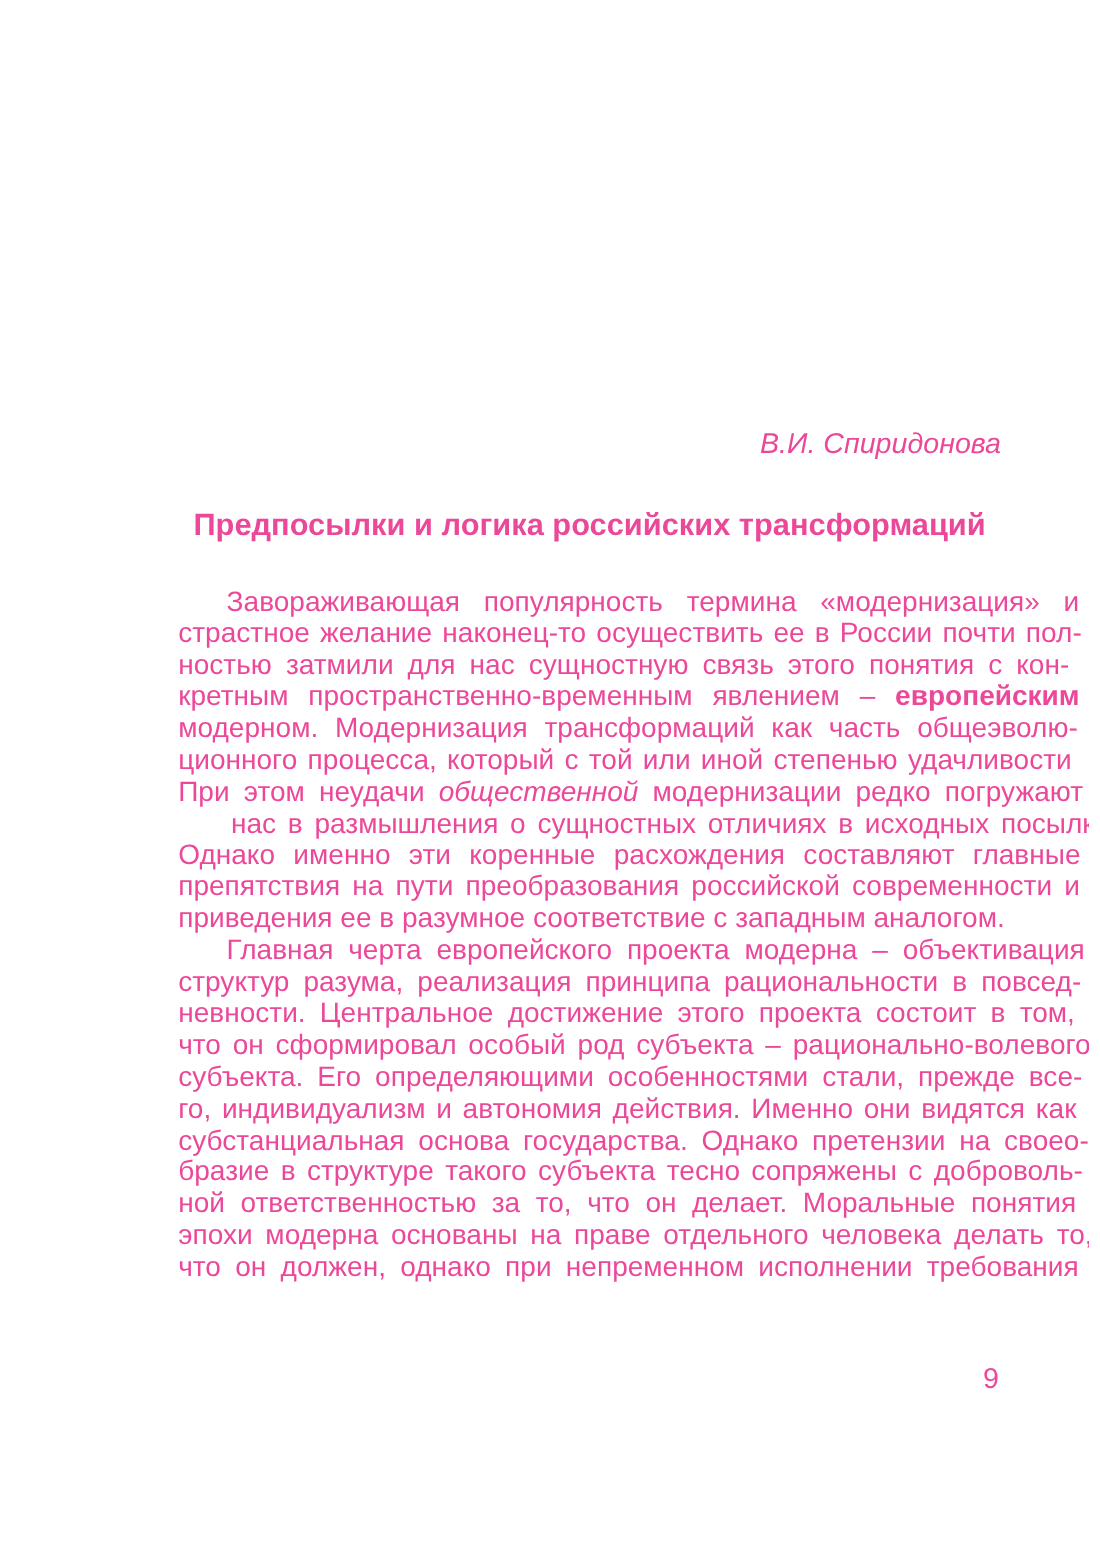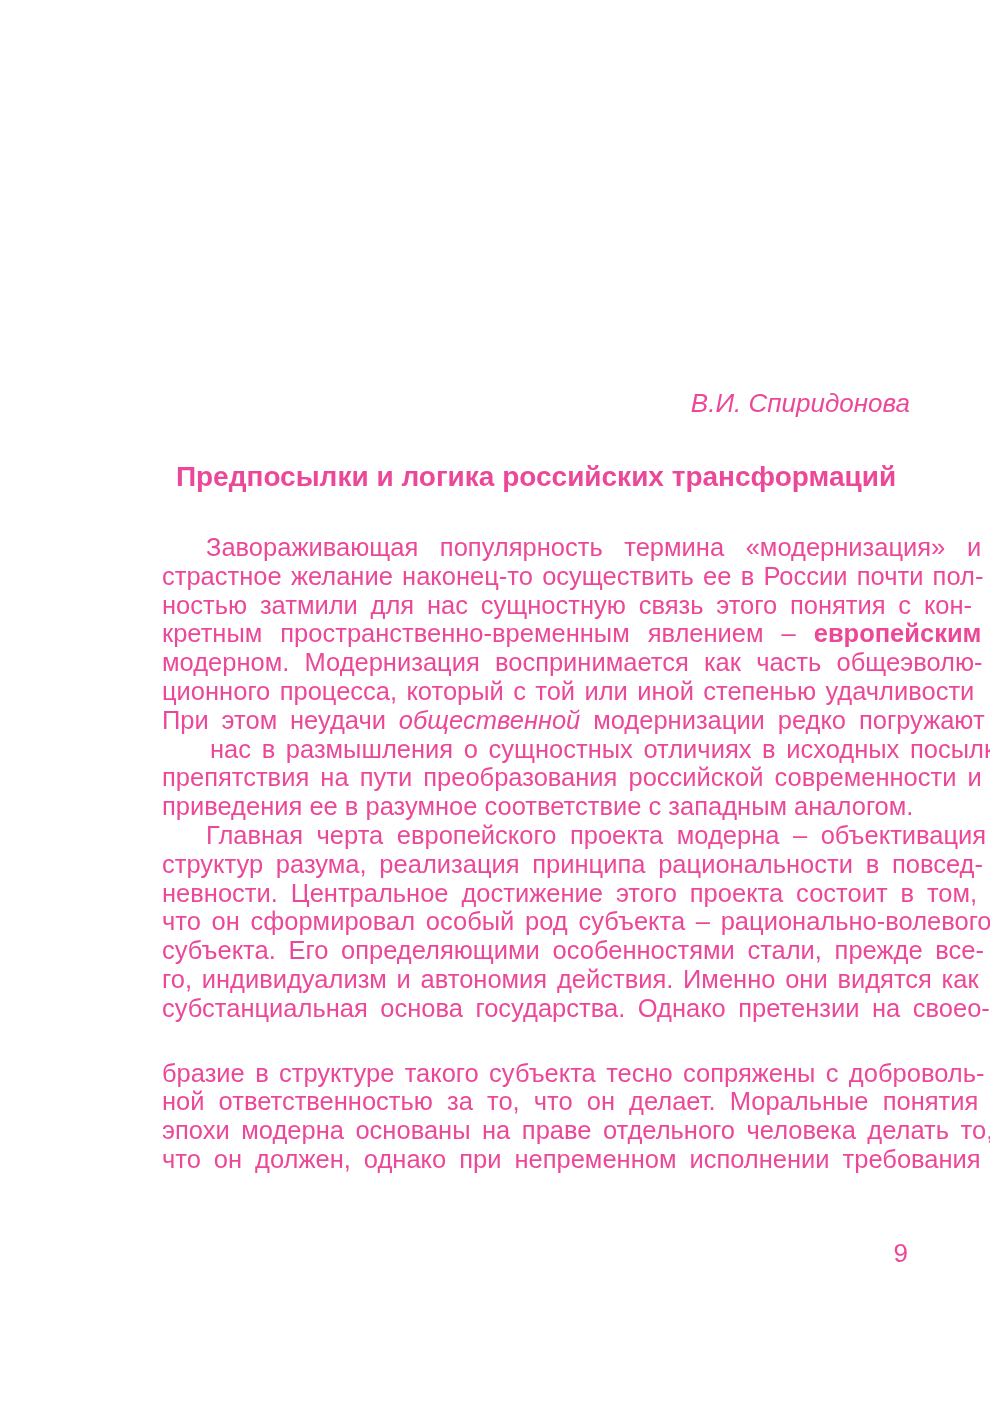--- a/index.html
+++ b/index.html
@@ -74,33 +74,34 @@
 <div class="page">
   <div class="author">В.И. Спиридонова</div>
 
   <div class="title">Предпосылки и логика российских трансформаций</div>
 
   <div class="body-text">
       <div class="line indent" style="word-spacing: 14.52px; text-align: right;"><span class="line-inner"><span>Завораживающая популярность термина «модернизация» и</span></span></div>
       <div class="line" style="word-spacing: 2.14px;"><span class="line-inner"><span>страстное желание наконец-то осуществить ее в России почти пол-</span></span></div>
       <div class="line" style="word-spacing: 5.7px;"><span class="line-inner"><span>ностью затмили для нас сущностную связь этого понятия с кон-</span></span></div>
       <div class="line" style="word-spacing: 10.9px;"><span class="line-inner"><span>кретным пространственно-временным явлением – </span><span class="b">европейским</span></span></div>
-      <div class="line" style="word-spacing: 8.12px;"><span class="line-inner"><span>модерном. Модернизация воспринимается как часть общеэволю-</span></span></div>
+      <div class="line" style="word-spacing: 8.12px;"><span class="line-inner"><span>модерном. Модернизация трансформаций как часть общеэволю-</span></span></div>
       <div class="line" style="word-spacing: 2.26px;"><span class="line-inner"><span>ционного процесса, который с той или иной степенью удачливости</span></span></div>
       <div class="line" style="word-spacing: 5.78px;"><span class="line-inner"><span>При этом неудачи </span><span class="i">общественной</span><span> модернизации редко погружают</span></span></div>
       <div class="line" style="word-spacing: 3.54px; margin-left: 48px;"><span class="line-inner"><span>нас в размышления о сущностных отличиях в исходных посылках</span></span></div>
+      <div class="line" style="word-spacing: 9.55px;"><span class="line-inner"><span>Однако именно эти коренные расхождения составляют главные</span></span></div>
       <div class="line" style="word-spacing: 4px;"><span class="line-inner"><span>препятствия на пути преобразования российской современности и</span></span></div>
       <div class="line flush"><span class="line-inner"><span>приведения ее в разумное соответствие с западным аналогом.</span></span></div>
       <div class="line indent" style="word-spacing: 6.43px;"><span class="line-inner"><span>Главная черта европейского проекта модерна – объективация</span></span></div>
       <div class="line" style="word-spacing: 5.65px;"><span class="line-inner"><span>структур разума, реализация принципа рациональности в повсед-</span></span></div>
       <div class="line" style="word-spacing: 5.85px;"><span class="line-inner"><span>невности. Центральное достижение этого проекта состоит в том,</span></span></div>
       <div class="line" style="word-spacing: 3.61px;"><span class="line-inner"><span>что он сформировал особый род субъекта – рационально-волевого</span></span></div>
       <div class="line" style="word-spacing: 5.57px;"><span class="line-inner"><span>субъекта. Его определяющими особенностями стали, прежде все-</span></span></div>
       <div class="line" style="word-spacing: 2.65px;"><span class="line-inner"><span>го, индивидуализм и автономия действия. Именно они видятся как</span></span></div>
       <div class="line" style="word-spacing: 5.43px;"><span class="line-inner"><span>субстанциальная основа государства. Однако претензии на своео-</span></span></div>
-      <div class="line" style="word-spacing: 3.25px; margin-top: 36px;"><span class="line-inner"><span>бразие в структуре такого субъекта тесно сопряжены с доброволь-</span></span></div>
+      <div class="line" style="word-spacing: 3.25px;"><span class="line-inner"><span>бразие в структуре такого субъекта тесно сопряжены с доброволь-</span></span></div>
       <div class="line" style="word-spacing: 7.01px;"><span class="line-inner"><span>ной ответственностью за то, что он делает. Моральные понятия</span></span></div>
       <div class="line" style="word-spacing: 4.45px;"><span class="line-inner"><span>эпохи модерна основаны на праве отдельного человека делать то,</span></span></div>
       <div class="line" style="word-spacing: 5.89px;"><span class="line-inner"><span>что он должен, однако при непременном исполнении требования</span></span></div>
     </div>
 
   <div class="pagenum">9</div>
 </div>
 
 </body></html>

